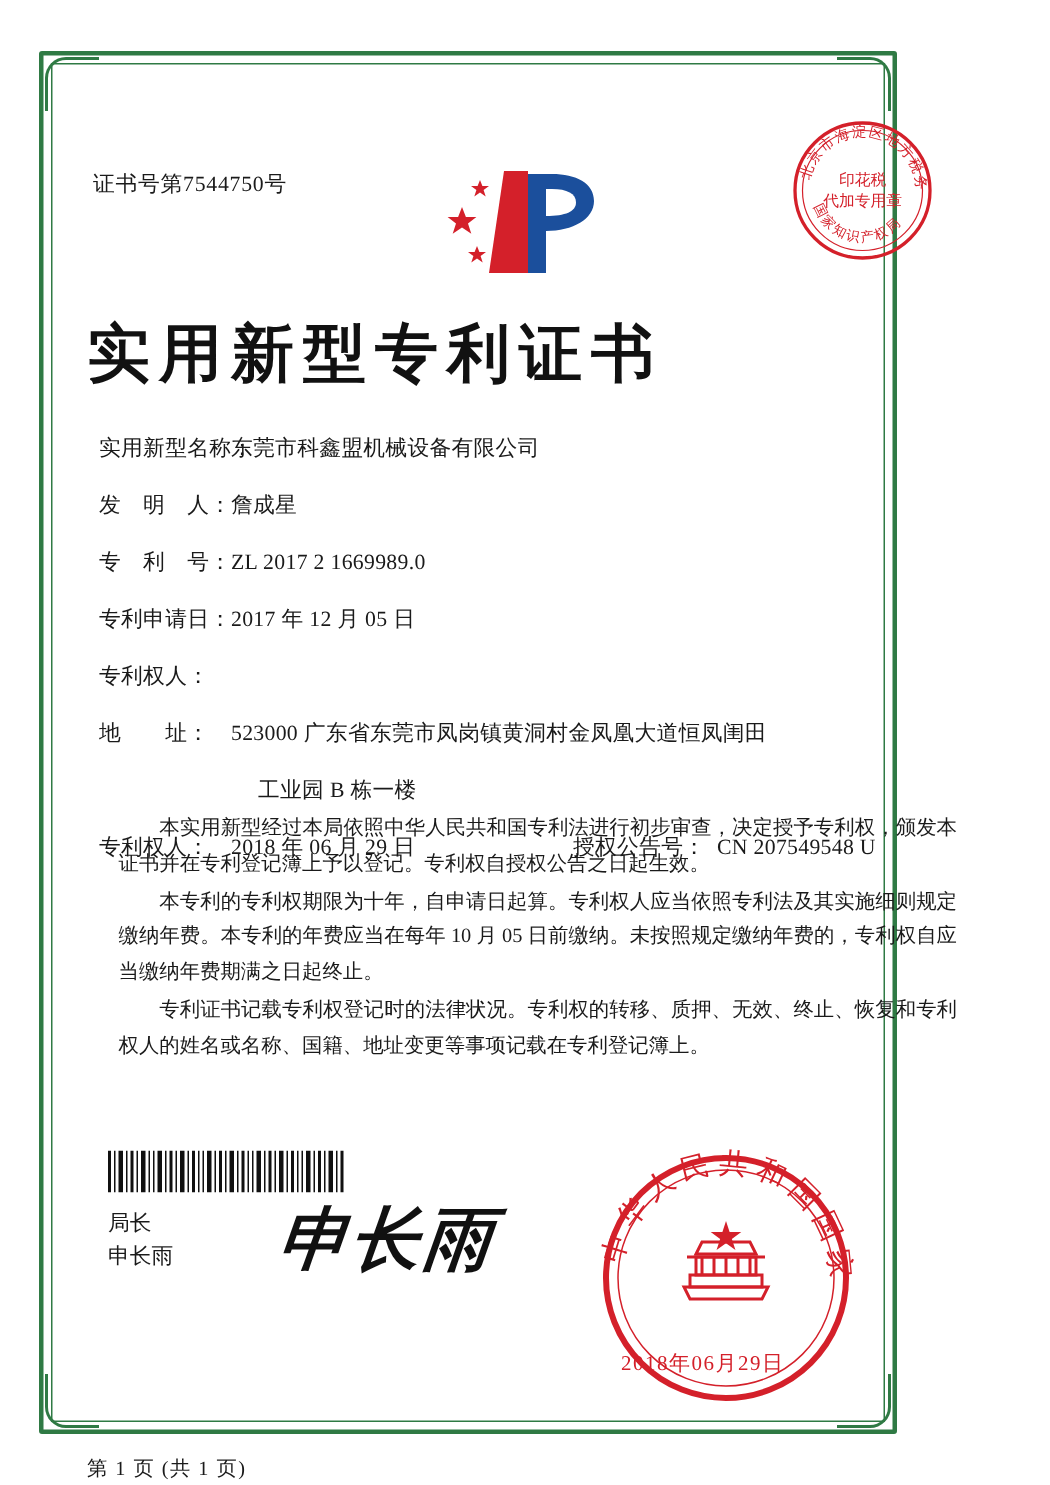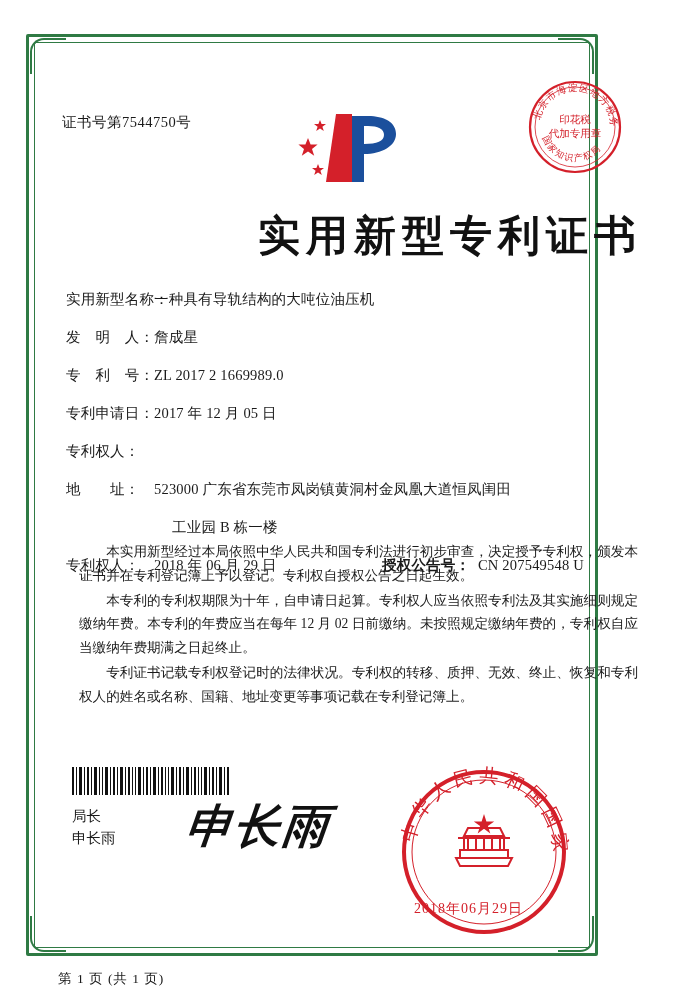--- a/index.html
+++ b/index.html
@@ -75,21 +75,21 @@
     position: absolute;
     right: 18px; top: 18px;
     width: 98px; height: 98px;
   }
 
   
   .doc-title {
     position: absolute;
     left: 0; top: 148px;
     width: 584px;
-    text-align: right;
+    text-align: left;
     font-size: 42px;
     font-weight: bold;
     letter-spacing: 6px;
     font-family: "DejaVu Serif", "Liberation Serif", serif;
     color: #111;
   }
 
   
   .fields {
     position: absolute;
@@ -118,21 +118,21 @@
     margin-top: 18px;
     padding-left: 18px;
   }
   .row-two-col {
     display: flex;
     align-items: flex-start;
     margin-bottom: 14px;
   }
   .col-left { width: 316px; flex: 0 0 316px; display: flex;}
   .col-right { flex: 1 1 auto; display: flex;}
-  .col-right .field-label { width: 96px; flex: 0 0 96px; font-weight: bold;}
+  .col-right .field-label { width: 96px; flex: 0 0 96px;}
 
   
   .paragraphs {
     position: absolute;
     left: 8px; top: 480px;
     width: 572px;
     font-size: 13.6px;
     line-height: 1.75;
     text-align: justify;
   }
@@ -240,21 +240,21 @@
         <text x="49" y="59" text-anchor="middle" font-size="10.5" fill="#d4202a" font-family="'Liberation Serif',serif">代加专用章</text>
       </svg>
     </div>
 
     <div class="doc-title">实用新型专利证书</div>
 
     <div class="fields">
 
       <div class="field-row">
         <span class="field-label">实用新型名称：</span>
-        <span class="field-value">一种具有导轨结构的大吨位油压机</span>
+        <span class="field-value">东莞市科鑫盟机械设备有限公司</span>
       </div>
 
       <div class="field-row">
         <span class="field-label">发　明　人：</span>
         <span class="field-value">詹成星</span>
       </div>
 
       <div class="field-row">
         <span class="field-label">专　利　号：</span>
         <span class="field-value">ZL 2017 2 1669989.0</span>
@@ -285,21 +285,21 @@
         <span class="col-right">
           <span class="field-label">授权公告号：</span>
           <span class="field-value">CN 207549548 U</span>
         </span>
       </div>
 
     </div>
 
     <div class="paragraphs">
       <p>本实用新型经过本局依照中华人民共和国专利法进行初步审查，决定授予专利权，颁发本证书并在专利登记簿上予以登记。专利权自授权公告之日起生效。</p>
-      <p>本专利的专利权期限为十年，自申请日起算。专利权人应当依照专利法及其实施细则规定缴纳年费。本专利的年费应当在每年 12 月 02 日前缴纳。未按照规定缴纳年费的，专利权自应当缴纳年费期满之日起终止。</p>
+      <p>本专利的专利权期限为十年，自申请日起算。专利权人应当依照专利法及其实施细则规定缴纳年费。本专利的年费应当在每年 10 月 05 日前缴纳。未按照规定缴纳年费的，专利权自应当缴纳年费期满之日起终止。</p>
       <p>专利证书记载专利权登记时的法律状况。专利权的转移、质押、无效、终止、恢复和专利权人的姓名或名称、国籍、地址变更等事项记载在专利登记簿上。</p>
     </div>
 
     <div class="barcode">
       <svg width="160" height="28" viewBox="0 0 160 28">
         <g fill="#111">
           <rect x="0" y="0" width="2" height="28"></rect>
             <rect x="4" y="0" width="1" height="28"></rect>
           <rect x="7" y="0" width="3" height="28"></rect>
             <rect x="12" y="0" width="1" height="28"></rect>

